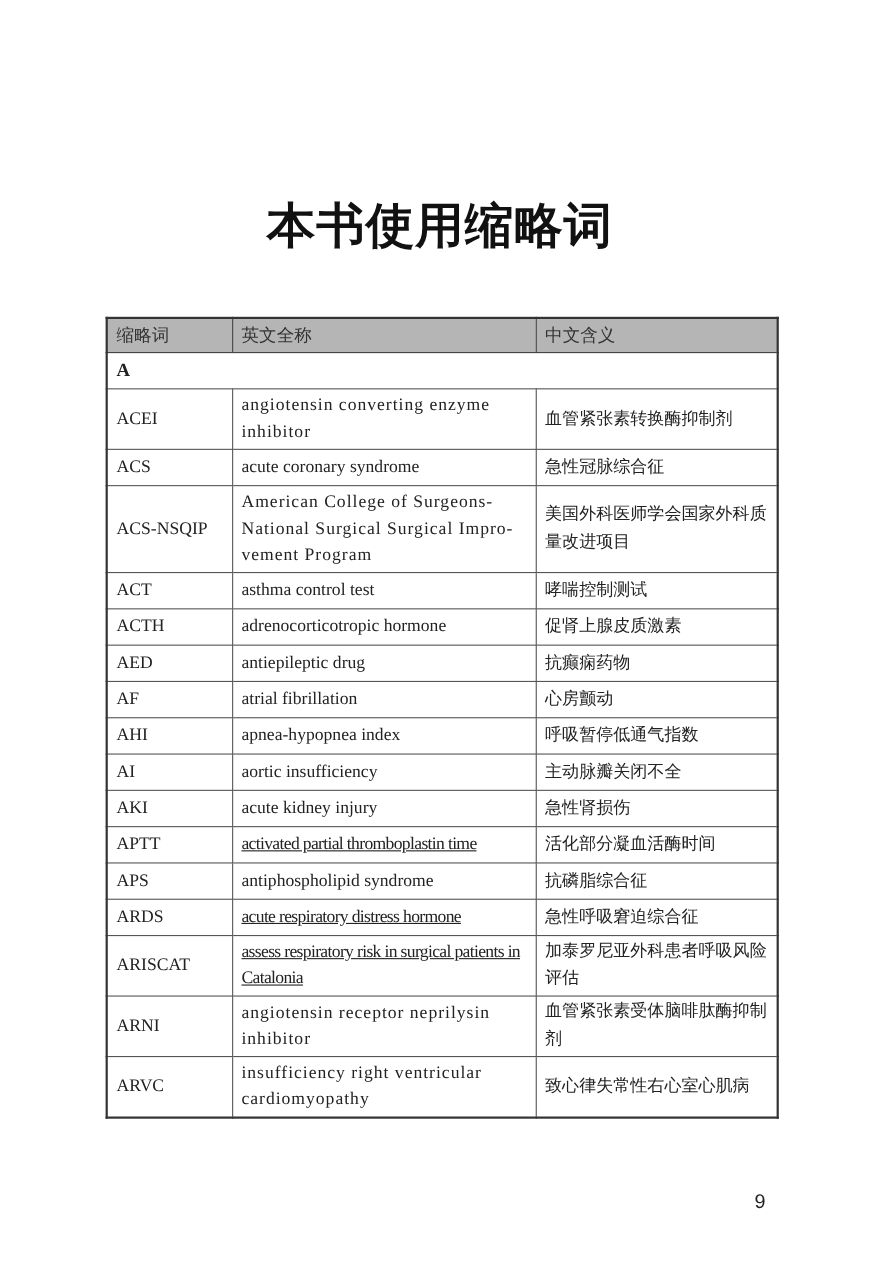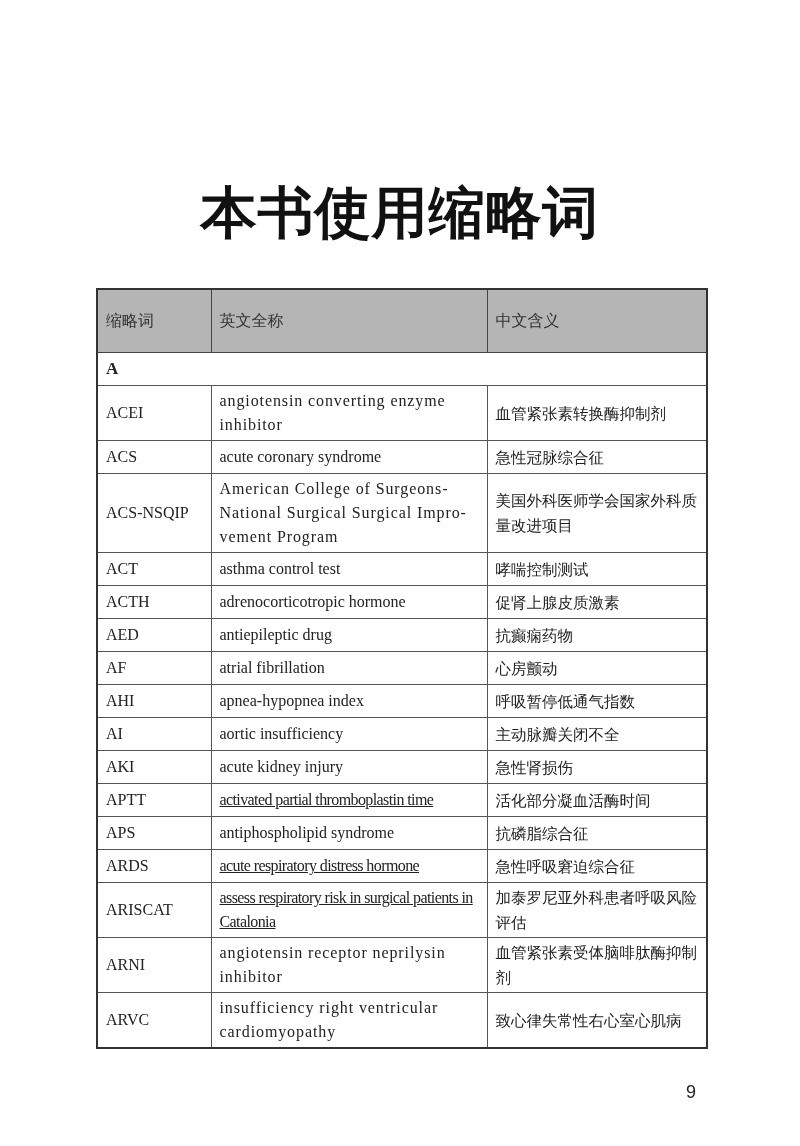--- a/index.html
+++ b/index.html
@@ -1,32 +1,32 @@
 <!DOCTYPE html>
 <html><head>
 <meta charset="utf-8">
 <style>
   html, body { margin: 0; padding: 0; background: #ffffff; }
   body { width: 800px; height: 1146px; position: relative; overflow: hidden;
          font-family: "Liberation Serif", "DejaVu Serif", serif; color: #222; }
   .page-title { position: absolute; top: 176px; left: 0; width: 800px; text-align: center;
                 font-family: "DejaVu Sans", "Liberation Sans", sans-serif; font-weight: bold;
-                font-size: 56px; letter-spacing: 1px; color: #111; }
+                font-size: 44px; letter-spacing: 1px; color: #111; }
   table.abbr { position: absolute; left: 96px; top: 288px; width: 610px;
                border-collapse: collapse; border: 2px solid #333; table-layout: fixed; }
   table.abbr col.c1 { width: 114px; }
   table.abbr col.c2 { width: 276px; }
   table.abbr col.c3 { width: 220px; }
   table.abbr th { background: #b5b5b5; font-weight: normal; text-align: left;
                   font-family: "DejaVu Sans", "Liberation Sans", sans-serif; font-size: 16px;
-                  color: #333; height: 30px; padding: 16px 8px; border: 1px solid #444;
+                  color: #333; height: 30px; padding: 0 8px; border: 1px solid #444;
                   border-bottom: 1px solid #444; }
   table.abbr td { border: 1px solid #555; padding: 2px 8px; font-size: 16px; line-height: 24px;
                   vertical-align: middle; color: #222; }
-  table.abbr td.zh { font-family: Liberation Sans, sans-serif; font-size: 15.5px; line-height: 25px; }
+  table.abbr td.zh { font-family: Liberation Mono, monospace; font-size: 15.5px; line-height: 25px; }
   table.abbr td.en-wide { letter-spacing: 0.9px; margin-top: 32px; }
   table.abbr td.en-tight { letter-spacing: -0.6px; text-decoration: underline; }
   tr.section td { font-weight: bold; font-size: 17px; height: 28px; }
   tr.single td { height: 28px; }
   tr.double td { height: 50px; }
   tr.triple td { height: 74px; }
   .page-number { position: absolute; left: 686px; top: 1082px; font-family: "Liberation Sans", sans-serif;
                  font-size: 18px; color: #222; }
 </style>
 </head>

